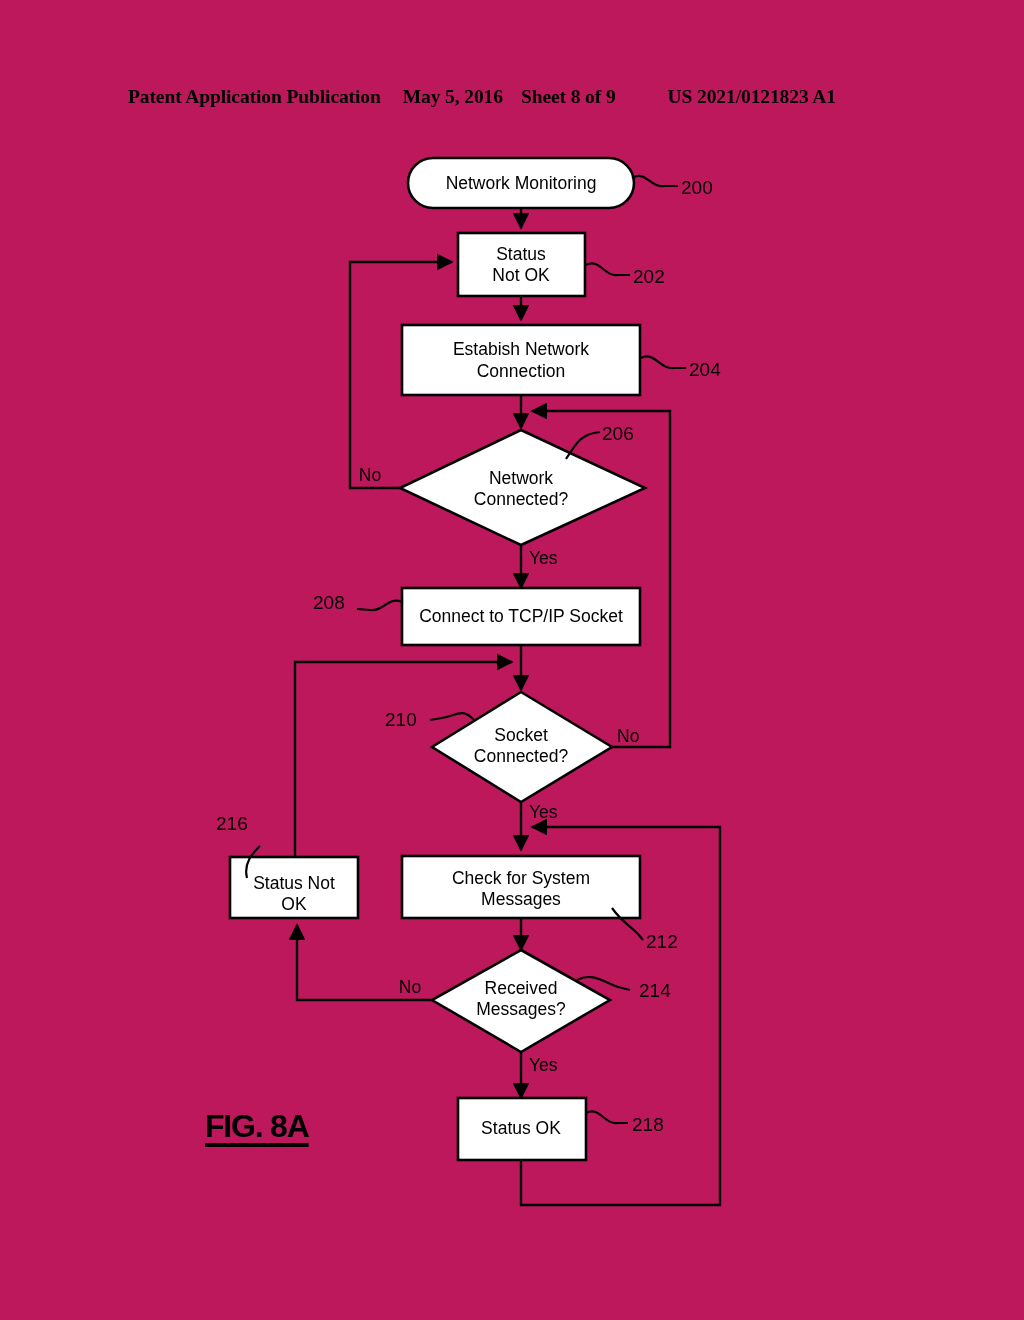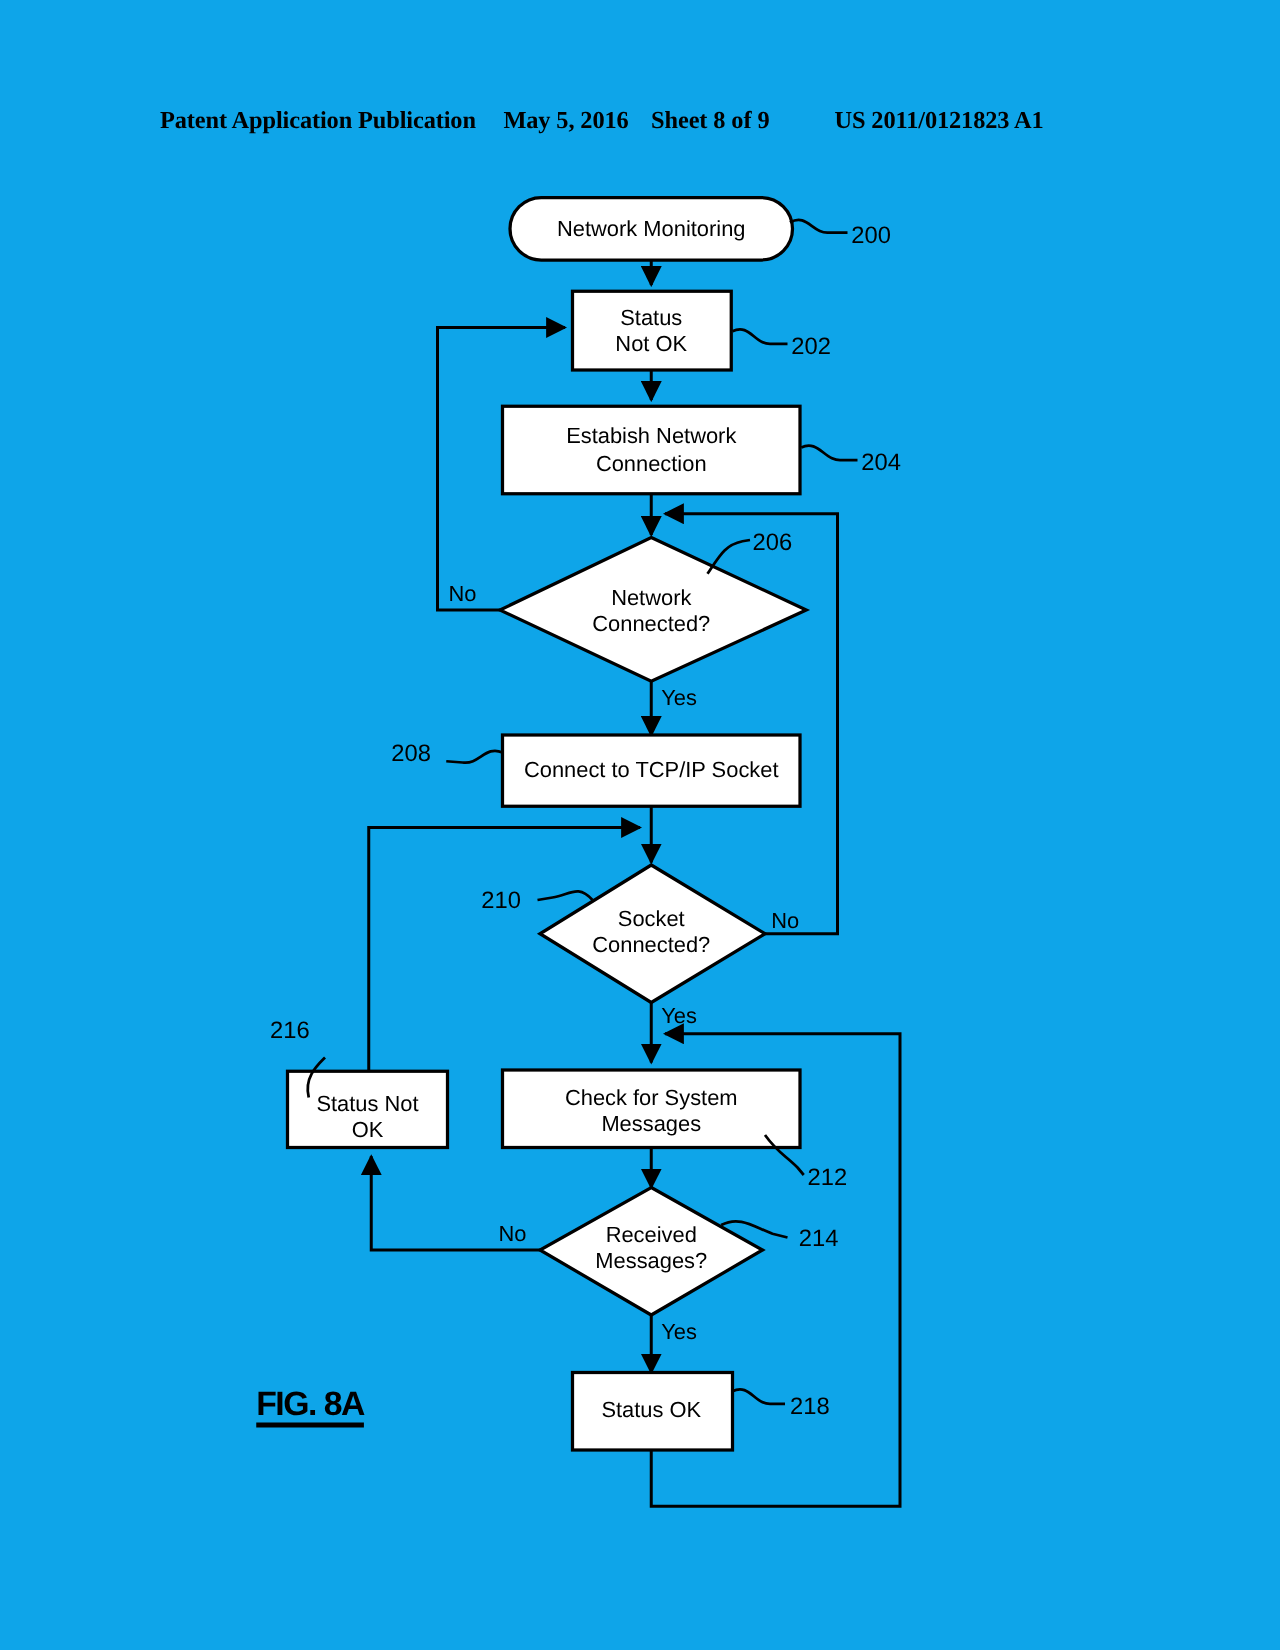--- a/index.html
+++ b/index.html
@@ -12,21 +12,21 @@
     height: 1320px;
     position: relative;
     font-family: "Liberation Sans", sans-serif;
     color: #000000;
     overflow: hidden;
   }
   .page {
     position: relative;
     width: 1024px;
     height: 1320px;
-    background: #0ea5e9;
+    background: #be185d;
   }
   
   .pub-header {
     position: absolute;
     top: 86px;
     left: 128px;
     width: 768px;
     height: 28px;
     display: flex;
     align-items: baseline;
@@ -41,21 +41,21 @@
   .pub-header .h-sheet { flex: 0 0 auto; margin-left: 18px; }
   .pub-header .h-number{ flex: 0 0 auto; margin-left: 52px; }
 
   
   .fig-caption {
     position: absolute;
     left: 205px;
     top: 1108px;
     font-family: "Liberation Sans", sans-serif;
     font-weight: bold;
-    font-size: 27px;
+    font-size: 32px;
     letter-spacing: -1.2px;
     text-decoration: underline;
     text-underline-offset: 6px;
     text-decoration-thickness: 3.5px;
   }
 
   
   svg.flow {
     position: absolute;
     left: 0;
@@ -86,21 +86,21 @@
 </style>
 </head>
 <body>
 
 <div class="page">
 
   <div class="pub-header">
     <span class="h-title">Patent Application Publication</span>
     <span class="h-date">May 5, 2016</span>
     <span class="h-sheet">Sheet 8 of 9</span>
-    <span class="h-number">US 2011/0121823 A1</span>
+    <span class="h-number">US 2021/0121823 A1</span>
   </div>
 
   <svg class="flow" viewBox="0 0 1024 1320">
     <defs>
       <marker id="arrow" viewBox="0 0 10 10" refX="9" refY="5" markerWidth="7" markerHeight="7" orient="auto-start-reverse">
         <path d="M 0 0 L 10 5 L 0 10 z" fill="#000000"></path>
       </marker>
     </defs>
 
     <path class="conn" d="M 521 208 L 521 228" marker-end="url(#arrow)"></path>

